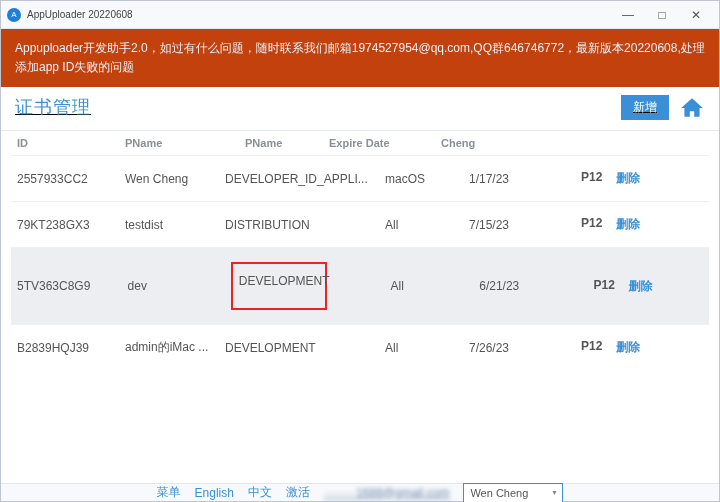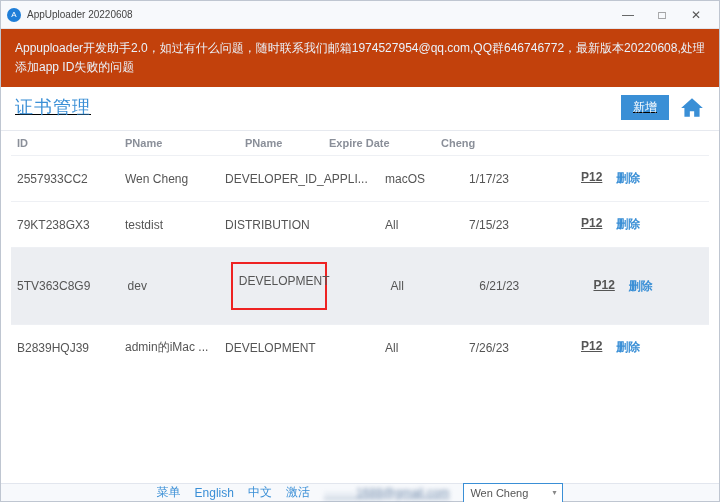--- a/index.html
+++ b/index.html
@@ -20,21 +20,21 @@
   .table-head { color:#8a8f99; font-size:11px; font-weight:600; padding:6px 6px; }
   .col-id { width: 108px; }
   .col-name { width: 100px; }
   .col-type { width: 140px; }
   .col-pname { width: 84px; margin-left: 20px; }
   .col-expire { width: 112px; }
   .col-action { width: 120px; display:flex; gap:14px; }
   .row { font-size:12px; color:#555; padding:14px 6px; border-top:1px solid #eef0f4;align-items:center; }
   .row.highlight-3 { background:#eceef2;gap:12px; }
   .type-box { border:2px solid #e22; padding:10px 6px 20px 6px; display:inline-block; width:96px; }
-  .action-p12 { color:#555; text-decoration:underline; cursor:pointer; font-weight:600; }
+  .action-p12 { color:#555; cursor:pointer; font-weight:600; }
   .action-del { color:#3a8fd6; font-weight:600; cursor:pointer; }
   .footer { margin-top:auto; height:18px; background:#f7f9fc; border-top:1px solid #e2e6ee; display:flex; align-items:center; gap:14px; padding:0 18px; font-size:12px; justify-content:center; }
   .footer a { color:#3a8fd6; text-decoration:none; cursor:pointer; }
   .footer a.underline { text-decoration:underline; color:#6b86a8; }
   .user-select { border:1px solid #3a8fd6; background:#fff; color:#555; height:20px; width:100px; padding:0 6px; display:flex; align-items:center; justify-content:space-between; cursor:pointer; font-size:11px; }
   .user-select .chev { font-size:8px; color:#888; }
   .blur { filter: blur(2px); }
 </style>
 </head>
 <body>

